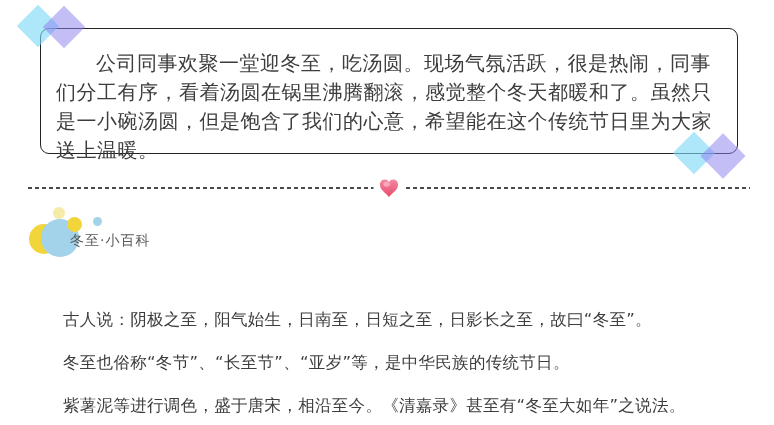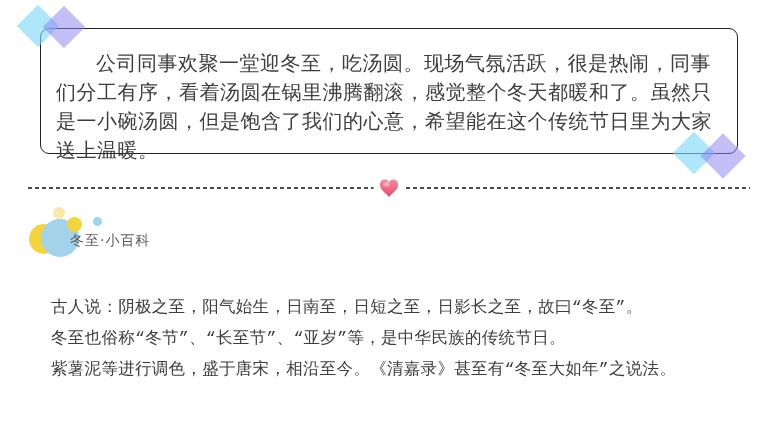--- a/index.html
+++ b/index.html
@@ -74,21 +74,21 @@
   
   .body-text {
     position: absolute;
     left: 47px; top: 290px;
     width: 702px;
     font-size: 16.5px;
     line-height: 27px;
     color: #3d3d3d;
     letter-spacing: 0.3px;
   }
-  .body-text p { margin: 4px; font-family: Liberation Mono, monospace; }
+  .body-text p { margin: 16px; }
 </style>
 </head>
 <body>
 
 <div class="page">
 
   <div class="intro-box">
     <p>公司同事欢聚一堂迎冬至，吃汤圆。现场气氛活跃，很是热闹，同事们分工有序，看着汤圆在锅里沸腾翻滚，感觉整个冬天都暖和了。虽然只是一小碗汤圆，但是饱含了我们的心意，希望能在这个传统节日里为大家送上温暖。</p>
   </div>
 

